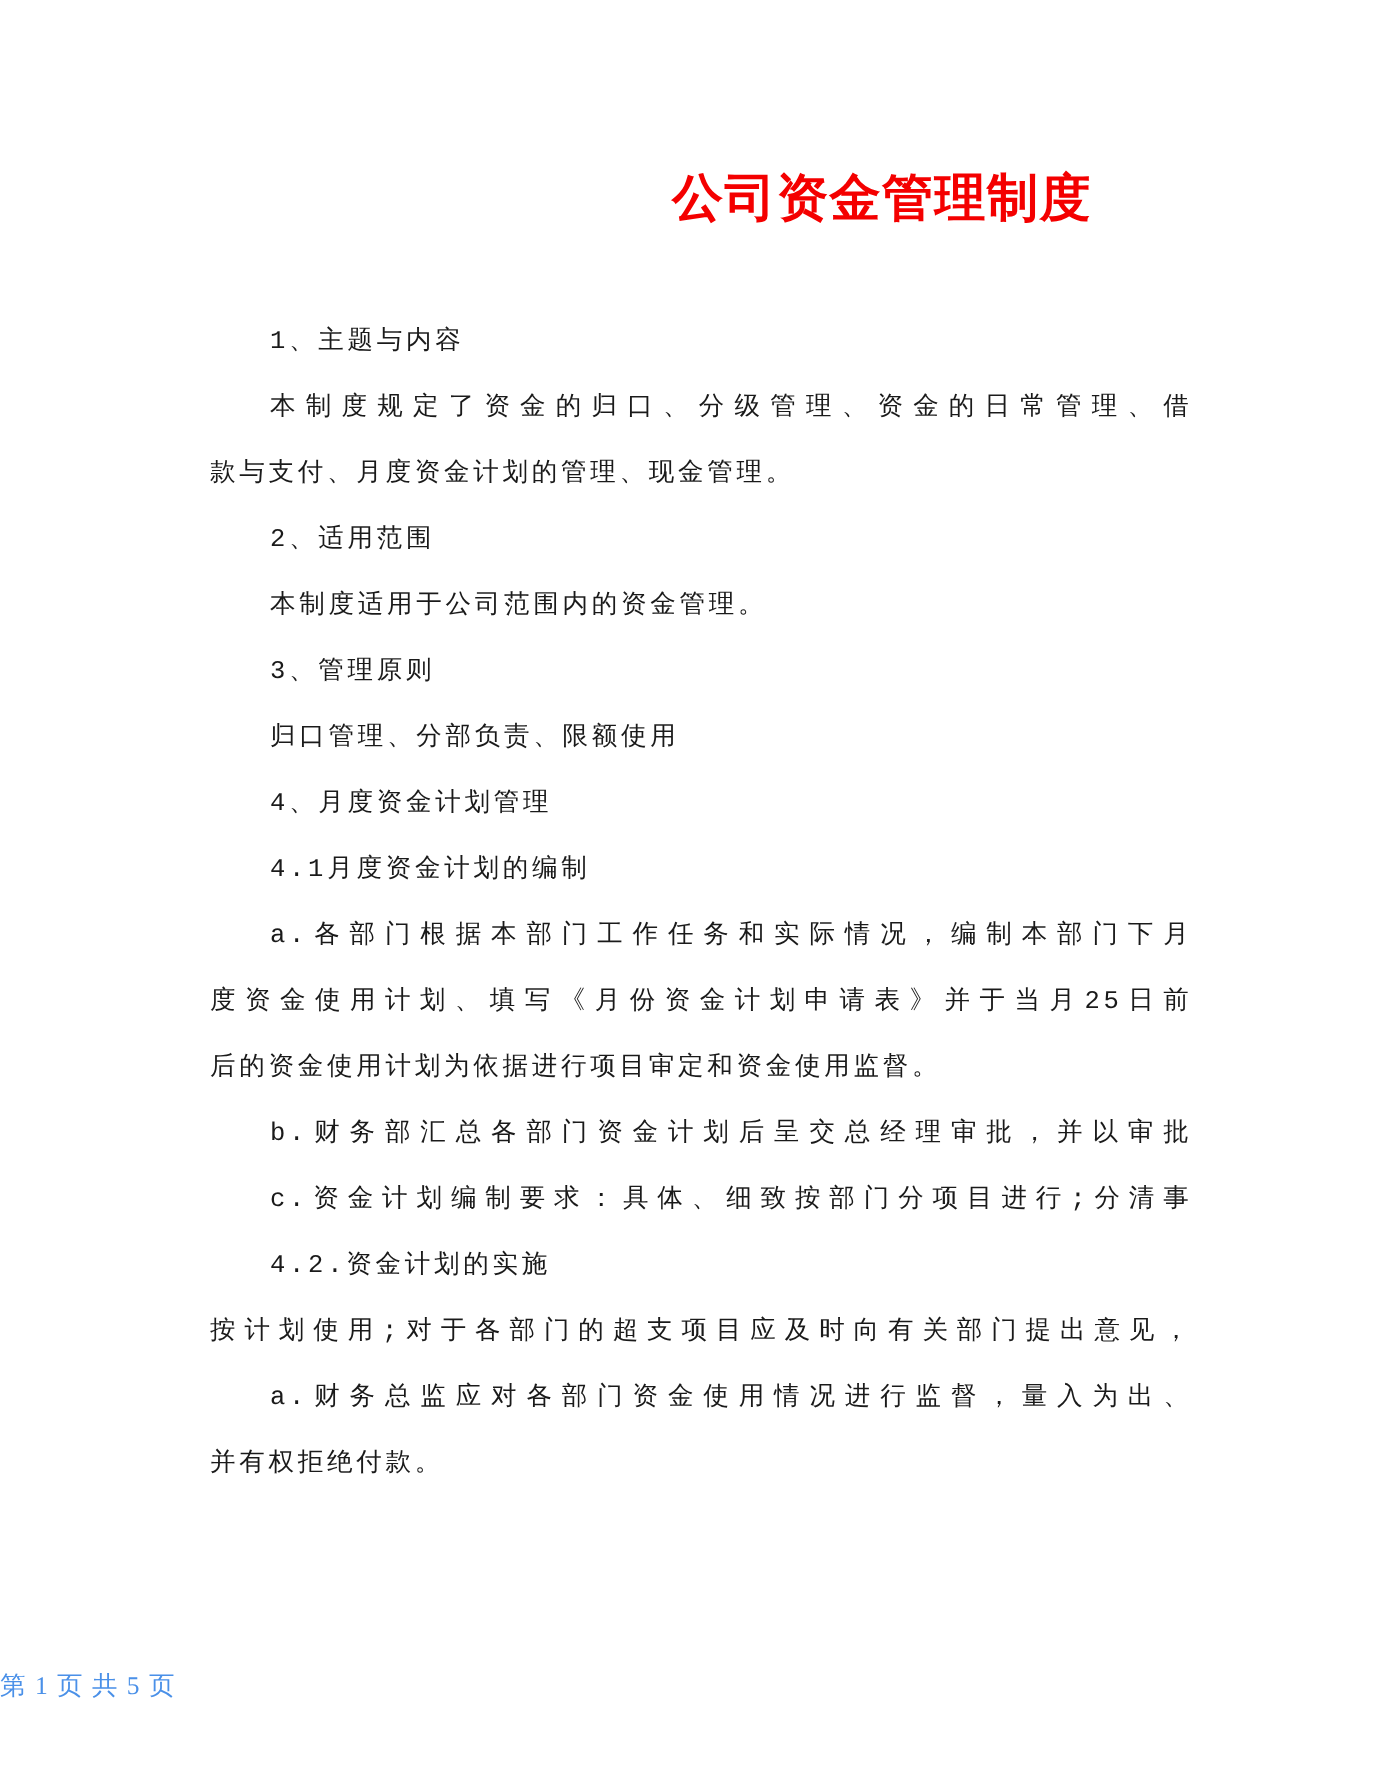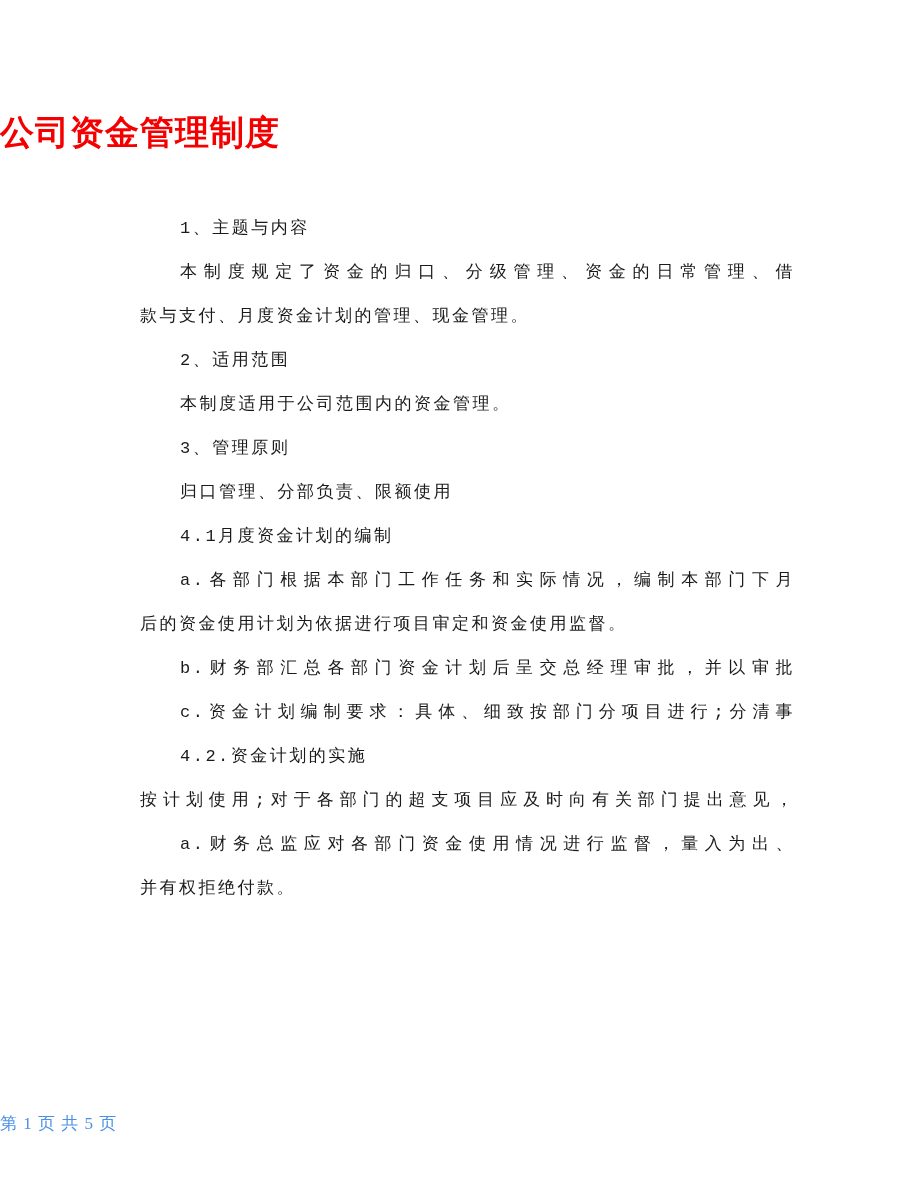--- a/index.html
+++ b/index.html
@@ -15,21 +15,21 @@
     overflow: hidden;
     font-family: "Liberation Serif", serif;
   }
   .doc-title {
     position: absolute;
     top: 110px;
     left: 0;
     width: 728px;
     height: 44px;
     line-height: 44px;
-    text-align: left;
+    text-align: right;
     font-family: "Liberation Sans", sans-serif;
     font-weight: 700;
     font-size: 34px;
     letter-spacing: 1px;
     color: #f40000;
   }
   .doc-content {
     position: absolute;
     top: 207px;
     left: 140px;
@@ -73,22 +73,24 @@
   <div class="doc-title">公司资金管理制度</div>
 
   <div class="doc-content">
       <div class="line indent">1、主题与内容</div>
       <div class="line indent stretch">本制度规定了资金的归口、分级管理、资金的日常管理、借</div>
       <div class="line">款与支付、月度资金计划的管理、现金管理。</div>
       <div class="line indent">2、适用范围</div>
       <div class="line indent">本制度适用于公司范围内的资金管理。</div>
       <div class="line indent">3、管理原则</div>
       <div class="line indent">归口管理、分部负责、限额使用</div>
+      <div class="line indent">4、月度资金计划管理</div>
       <div class="line indent">4.1月度资金计划的编制</div>
       <div class="line indent stretch">a.各部门根据本部门工作任务和实际情况，编制本部门下月</div>
+      <div class="line stretch">度资金使用计划、填写《月份资金计划申请表》并于当月25日前</div>
       <div class="line">后的资金使用计划为依据进行项目审定和资金使用监督。</div>
       <div class="line indent stretch">b.财务部汇总各部门资金计划后呈交总经理审批，并以审批</div>
       <div class="line indent stretch">c.资金计划编制要求：具体、细致按部门分项目进行;分清事</div>
       <div class="line indent">4.2.资金计划的实施</div>
       <div class="line stretch">按计划使用;对于各部门的超支项目应及时向有关部门提出意见，</div>
       <div class="line indent stretch">a.财务总监应对各部门资金使用情况进行监督，量入为出、</div>
       <div class="line">并有权拒绝付款。</div>
     </div>
 
   <div class="doc-footer">第 1 页 共 5 页</div>

